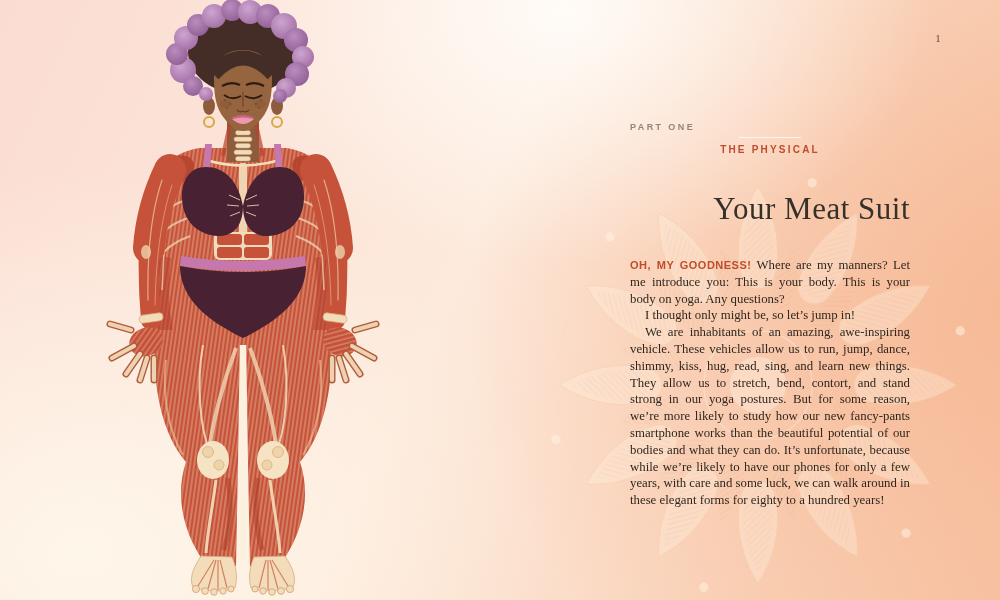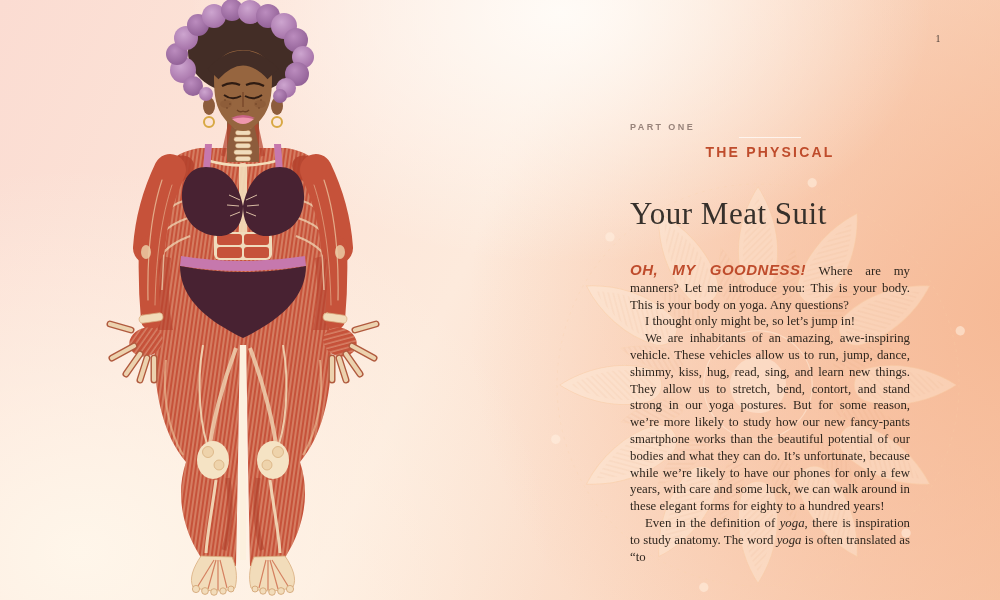--- a/index.html
+++ b/index.html
@@ -23,32 +23,32 @@
     font-size:10px;color:#50413a;
   }
   .content{position:absolute;left:130px;top:122px;width:280px;}
   .kicker{
     font-family:"Liberation Sans",sans-serif;font-weight:bold;
     font-size:9px;letter-spacing:2.4px;color:#97837a;
   }
   .rule{width:62px;height:1px;background:rgba(255,255,255,.7);margin:5px auto 6px auto;}
   .section{
     font-family:"Liberation Sans",sans-serif;font-weight:bold;
-    font-size:14px;letter-spacing:2.2px;color:#bf4c2c;text-align:center;
+    font-size:10px;letter-spacing:2.2px;color:#bf4c2c;text-align:center;
   }
   .title{
     margin:36px 0 0 0;font-weight:400;font-size:31px;letter-spacing:.5px;
-    color:#36302b;text-align:left;font-family:"Liberation Serif",serif;
+    color:#36302b;text-align:right;font-family:"Liberation Serif",serif;
   }
   .bodytext{margin-top:30px;font-size:12.8px;line-height:16.8px;color:#30271f;text-align:justify;}
   .bodytext p{margin:0;}
   .bodytext p.indent{text-indent:15px;}
   .run-lead{
     font-family:"Liberation Sans",sans-serif;font-weight:bold;
-    font-size:15px;letter-spacing:.5px;color:#bf4c2c;font-style:italic;
+    font-size:11px;letter-spacing:.5px;color:#bf4c2c;
   }
   .run-italic{font-style:italic;}
 </style>
 </head>
 <body>
 
 <div class="spread">
 
   <div class="page page-left">
     <svg class="figure-svg" width="490" height="600" viewBox="0 0 490 600">
@@ -339,17 +339,16 @@
 
     <div class="content">
       <div class="kicker">PART ONE</div>
       <div class="rule"></div>
       <div class="section">THE PHYSICAL</div>
       <h1 class="title">Your Meat Suit</h1>
       <div class="bodytext">
           <p class=""><span class="run-lead">OH, MY GOODNESS!</span><span> Where are my manners? Let me introduce you: This is your body. This is your body on yoga. Any questions?</span></p>
           <p class="indent"><span>I thought only might be, so let’s jump in!</span></p>
           <p class="indent"><span>We are inhabitants of an amazing, awe-inspiring vehicle. These vehicles allow us to run, jump, dance, shimmy, kiss, hug, read, sing, and learn new things. They allow us to stretch, bend, contort, and stand strong in our yoga postures. But for some reason, we’re more likely to study how our new fancy-pants smartphone works than the beautiful potential of our bodies and what they can do. It’s unfortunate, because while we’re likely to have our phones for only a few years, with care and some luck, we can walk around in these elegant forms for eighty to a hundred years!</span></p>
-          <p class="indent"><span>Even in the definition of </span><span class="run-italic">yoga</span><span>, there is inspiration to study anatomy. The word </span><span class="run-italic">yoga</span><span> is often translated as “to</span></p>
         </div>
     </div>
   </div>
 </div>
 
 </body></html>

